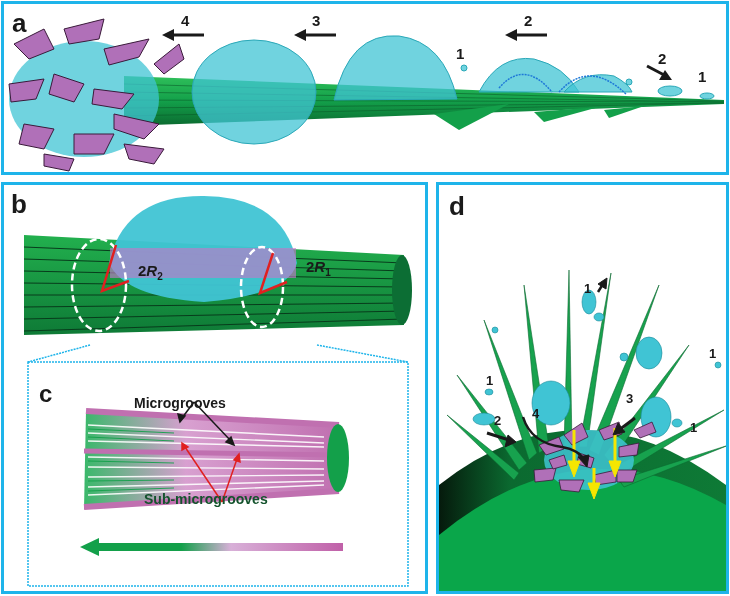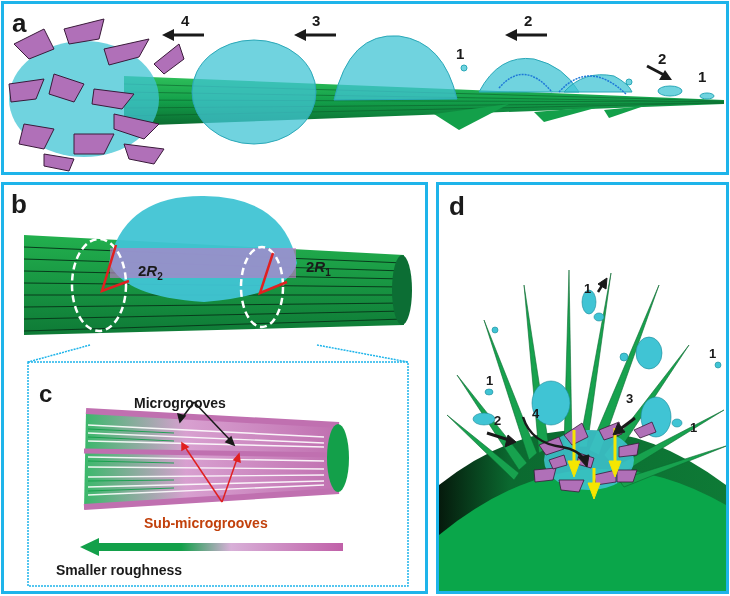--- a/index.html
+++ b/index.html
@@ -187,22 +187,21 @@
         <polygon points="178,258 184,262 178,265"></polygon>
       <line x1="218" y1="317" x2="233" y2="274"></line>
         <polygon points="235,269 236,277 230,275"></polygon>
     </g>
 
     <rect x="90" y="358" width="249" height="8" fill="url(#gRough)"></rect>
     <polygon points="76,362 95,353 95,371" fill="#13a04a"></polygon>
   </svg>
   <div class="plabel" style="left:35px;top:197px;font-size:24px;">c</div>
   <div style="position:absolute;left:130px;top:198px;font-weight:bold;font-size:14px;color:#1a1a1a;margin-top:12px;">Microgrooves</div>
-  <div style="position:absolute;left:140px;top:330px;font-weight:bold;font-size:14px;color:#c2410c;">Sub-microgrooves</div>
-  <div style="position:absolute;left:52px;top:377px;font-weight:bold;font-size:14px;color:#1a1a1a;">Smaller roughness</div>
+  <div style="position:absolute;left:140px;top:306px;font-weight:bold;font-size:14px;color:#14532d;">Sub-microgrooves</div>
 </div>
 
 <div class="panel" id="panel-d">
   <div class="plabel" style="left:10px;top:8px;">d</div>
   <svg width="287" height="406">
     <defs>
       <linearGradient id="gRim" x1="0" y1="0" x2="1" y2="0">
         <stop offset="0" stop-color="#051a0c"></stop>
           <stop offset="0.25" stop-color="#0b6a30"></stop>
           <stop offset="1" stop-color="#0e7a36"></stop>

